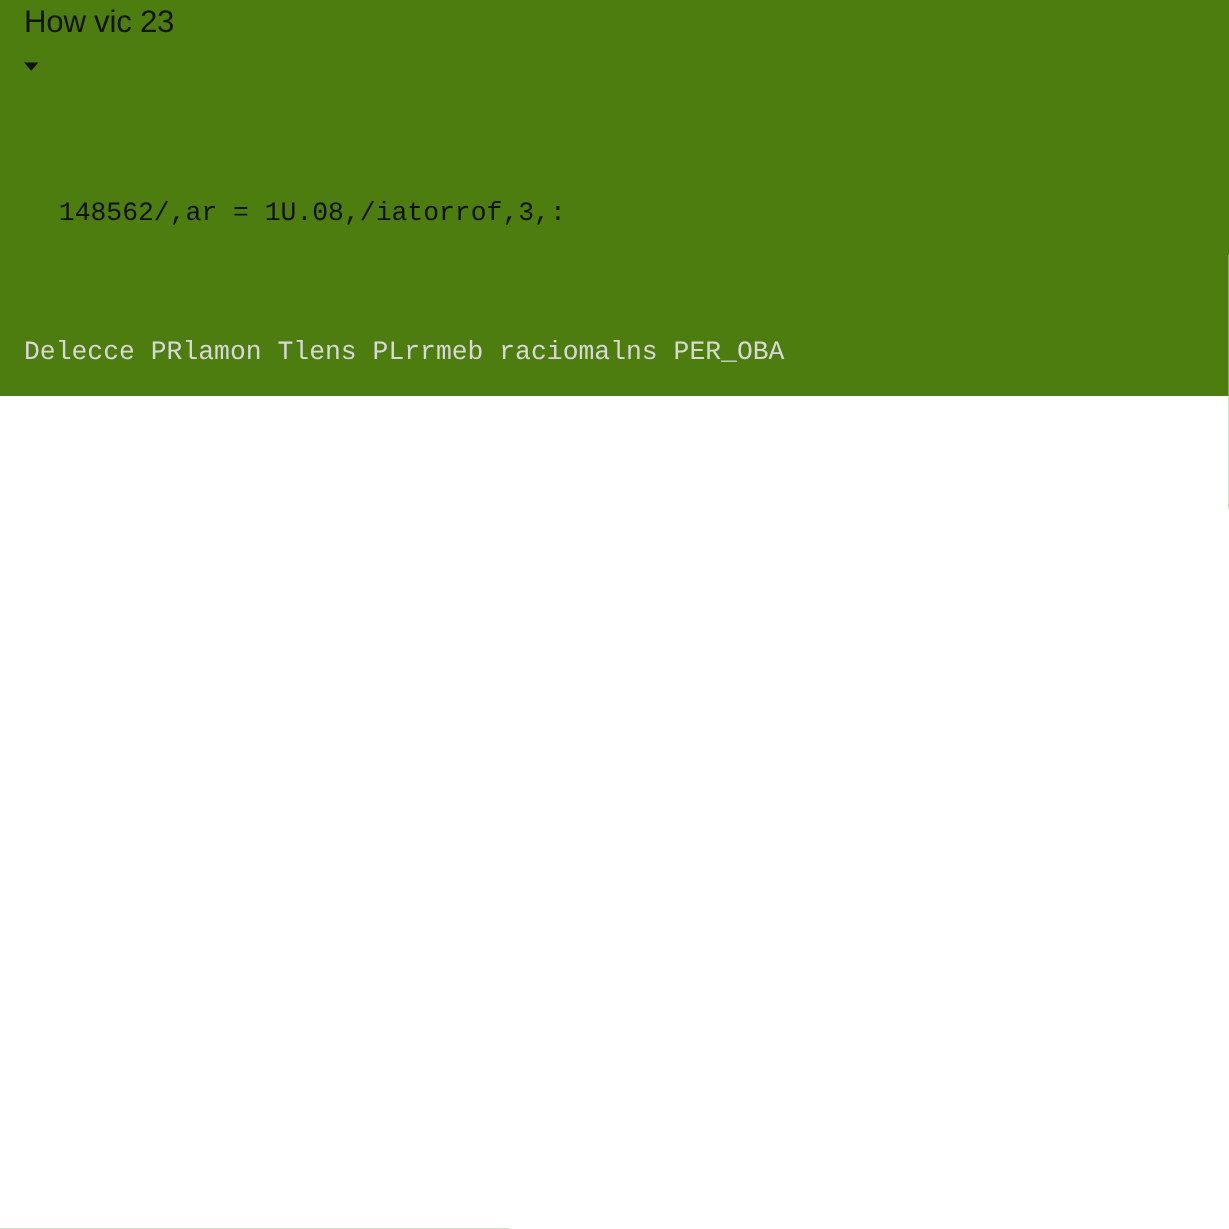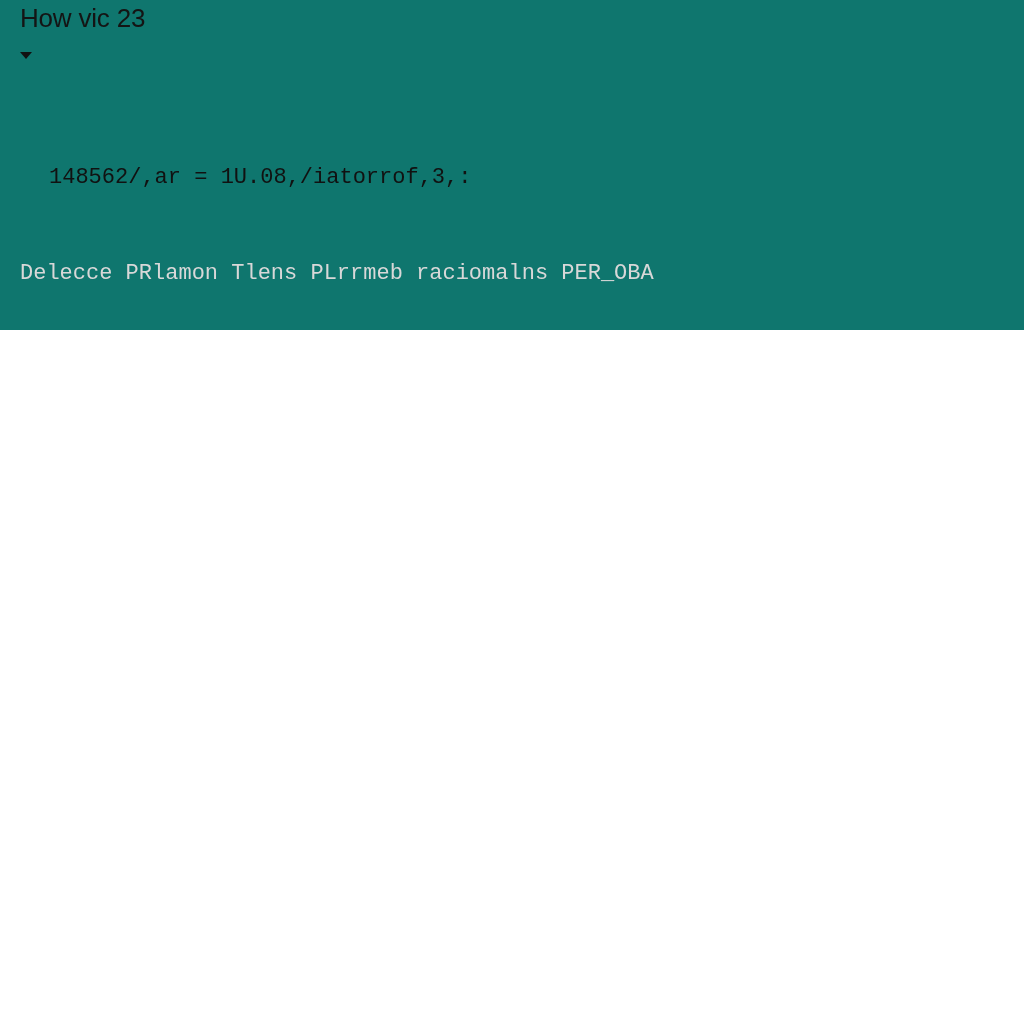--- a/index.html
+++ b/index.html
@@ -13,21 +13,21 @@
     height: 1024px;
     overflow: hidden;
     font-family: "Liberation Sans", sans-serif;
     -webkit-font-smoothing: antialiased;
   }
 
   .page {
     position: relative;
     width: 1024px;
     height: 1024px;
-    background: #0f766e;
+    background: #4d7c0f;
   }
 
   
   .doc-title {
     position: absolute;
     left: 20px;
     top: 2px;
     font-family: "Liberation Sans", sans-serif;
     font-size: 26px;
     line-height: 32px;
@@ -85,20 +85,21 @@
   }
   .code-line.tone-ghost-soft {
     color: #e2e2e2;
   }
   .code-line.tone-ghost-faint {
     color: #e9e9e9;
   }
 
   .blurred {
     filter: blur(0.45px);
+    margin-top: 20px;
   }
 
   
   .canvas-rest {
     position: absolute;
     left: 0;
     top: 330px;
     width: 1024px;
     height: 694px;
     background: #ffffff;

